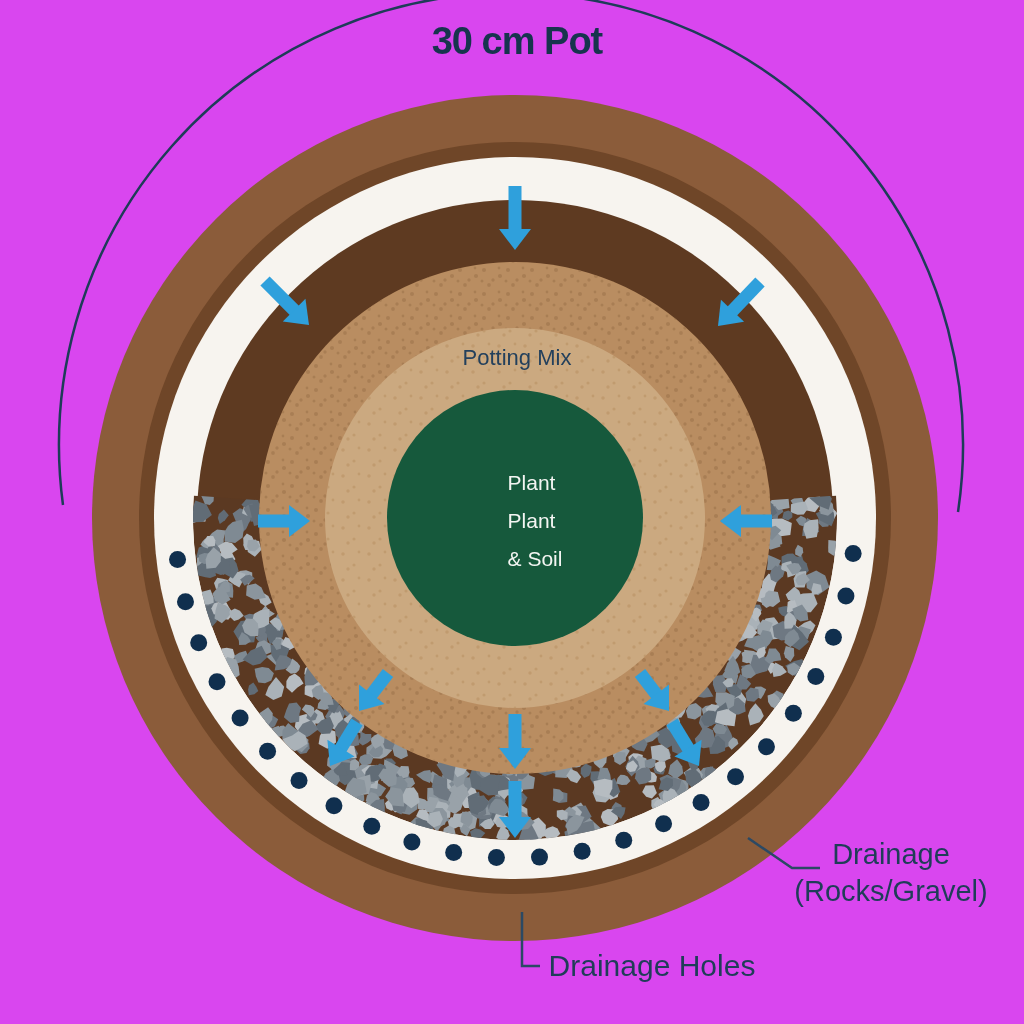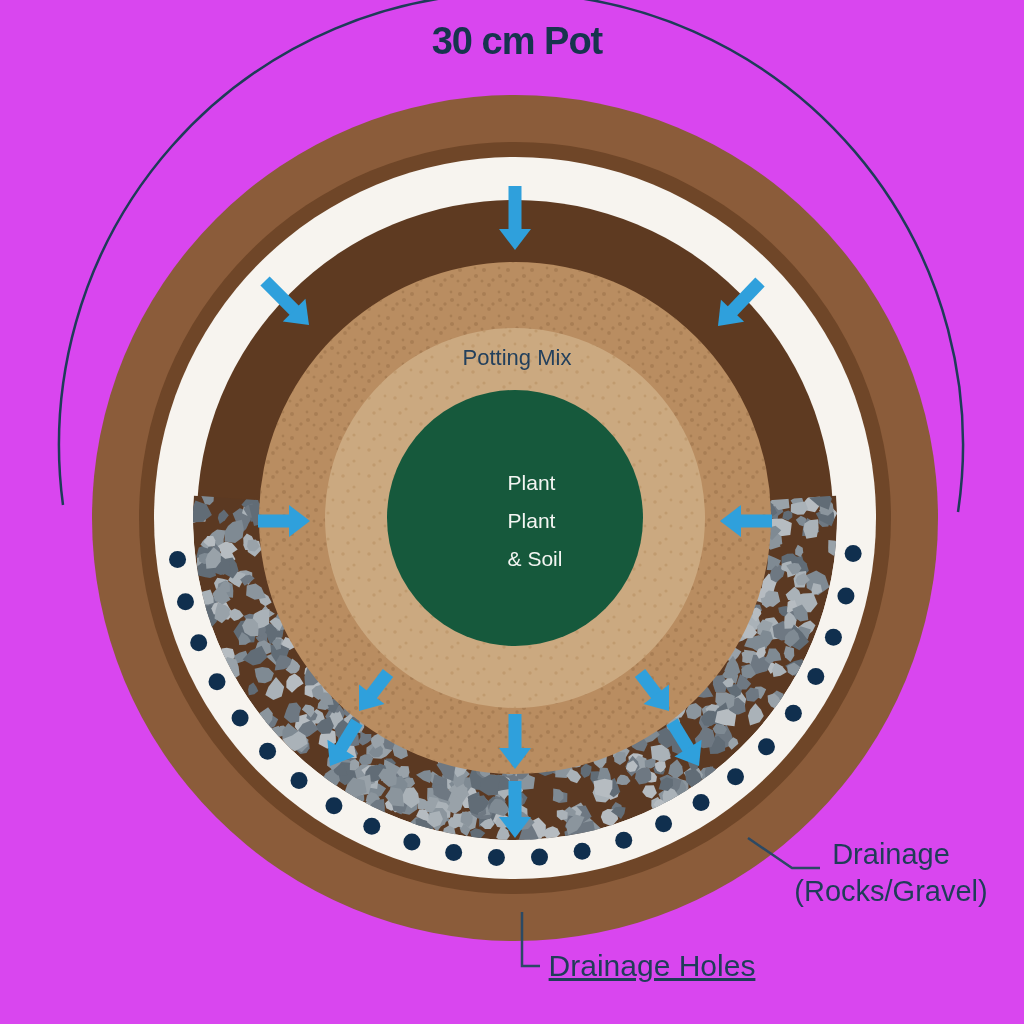--- a/index.html
+++ b/index.html
@@ -9,21 +9,21 @@
   .lbl{position:absolute;white-space:nowrap;}
   .lbl.title{left:517px;top:20px;transform:translateX(-50%);
     font-size:38px;font-weight:bold;letter-spacing:-1px;color:#17344e;}
   .lbl.potting{left:517px;top:358px;transform:translate(-50%,-50%);
     font-size:22px;color:#23405c;}
   .lbl.rootball{left:515px;top:521px;transform:translate(-50%,-50%);
     font-size:21px;line-height:38px;color:#f3f5f2;text-align:left;margin-left:20px;}
   .lbl.drmat{left:891px;top:836px;transform:translateX(-50%);
     font-size:29px;line-height:37px;color:#1f3d58;text-align:center;}
   .lbl.drholes{left:652px;top:966px;transform:translate(-50%,-50%);
-    font-size:30px;color:#1f3d58;text-decoration:underline;}
+    font-size:30px;color:#1f3d58;}
   .lbl span{display:block;}
 </style>
 </head>
 <body>
 
 <div class="stage">
 
   <svg class="scene" id="scene" width="1024" height="1024" viewBox="0 0 1024 1024">
       <defs>
         <pattern id="spkOuter" width="24" height="24" patternUnits="userSpaceOnUse">

